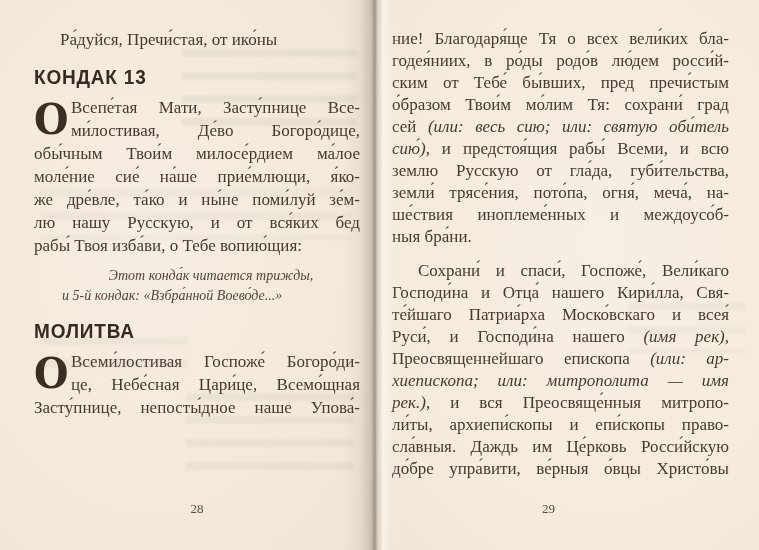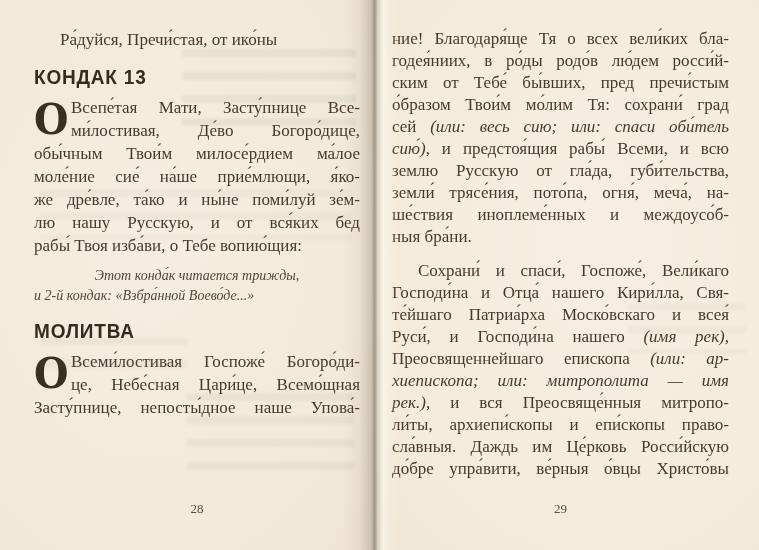--- a/index.html
+++ b/index.html
@@ -29,29 +29,29 @@
     transform:scaleY(1.08); transform-origin:left center;
   }
   .dropcap-para .ln:nth-of-type(1), .dropcap-para .ln:nth-of-type(2){padding-left:37px;}
   .dropcap{
     position:absolute; left:0; top:1px;
     font-family:"DejaVu Serif", serif; font-weight:bold;
     font-size:43px; line-height:44px; color:#3a2d22;
     transform:scaleX(.92); transform-origin:left top;
   }
   .note{font-size:14px; line-height:19.5px; font-style:italic; color:#52453a; margin:9px 0 4px 0;}
-  .note .ln{text-align:center; text-align-last:center;}
+  .note .ln{text-align:center; text-align-last:center;margin-left:28px;}
   .kondak-para{margin-bottom:2px;}
   .para-gap{height:12px;}
   .pagenum{
     position:absolute; bottom:33px; font-size:13px; color:#5a4c3f;
     text-align:center;
   }
   .page-left .pagenum{left:34px; width:326px;}
-  .page-right .pagenum{left:22px; width:337px;}
+  .page-right .pagenum{left:10px; width:337px;}
   .gutter{
     position:absolute; top:0; left:344px; width:56px; height:550px; pointer-events:none;
     background:linear-gradient(90deg,
       rgba(0,0,0,0) 0%,
       rgba(105,82,60,.07) 28%,
       rgba(80,62,45,.22) 48%,
       rgba(45,34,25,.42) 55%,
       rgba(120,95,70,.18) 60%,
       rgba(255,252,244,.55) 70%,
       rgba(255,252,244,.12) 82%,
@@ -82,21 +82,21 @@
           <div class="ln"><span>ми́лостивая, Де́во Богоро́дице,</span></div>
           <div class="ln"><span>обы́чным Твои́м милосе́рдием ма́лое</span></div>
           <div class="ln"><span>моле́ние сие́ на́ше прие́млющи, я́ко-</span></div>
           <div class="ln"><span>же дре́вле, та́ко и ны́не поми́луй зе́м-</span></div>
           <div class="ln"><span>лю нашу Русскую, и от вся́ких бед</span></div>
           <div class="ln"><span>рабы́ Твоя изба́ви, о Тебе вопию́щия:</span></div>
         </div>
 
       <div class="para note">
           <div class="ln"><em>Этот конда́к читается трижды,</em></div>
-          <div class="ln"><em>и 2-й кондак: «Взбра́нной Воево́де...»</em></div>
+          <div class="ln"><em>и 5-й кондак: «Взбра́нной Воево́де...»</em></div>
         </div>
 
       <div class="heading">МОЛИТВА</div>
 
       <div class="para dropcap-para cont">
         <span class="dropcap">О</span>
       <div class="ln"><span>Всеми́лостивая Госпоже́ Богоро́ди-</span></div>
           <div class="ln"><span>це, Небе́сная Цари́це, Всемо́щная</span></div>
           <div class="ln"><span>Засту́пнице, непосты́дное наше Упова́-</span></div>
         </div>
@@ -104,21 +104,21 @@
     <div class="pagenum">28</div>
   </div>
 
   <div class="page page-right">
     <div class="content">
       <div class="para">
           <div class="ln"><span>ние! Благодаря́ще Тя о всех вели́ких бла-</span></div>
           <div class="ln"><span>годея́ниих, в ро́ды родо́в лю́дем росси́й-</span></div>
           <div class="ln"><span>ским от Тебе́ бы́вших, пред пречи́стым</span></div>
           <div class="ln"><span>о́бразом Твои́м мо́лим Тя: сохрани́ град</span></div>
-          <div class="ln"><span>сей </span><em>(или: весь сию; или: спаси оби́тель</em></div>
+          <div class="ln"><span>сей </span><em>(или: весь сию; или: святую оби́тель</em></div>
           <div class="ln"><em>сию́)</em><span>, и предстоя́щия рабы́ Всеми, и всю</span></div>
           <div class="ln"><span>землю Русскую от гла́да, губи́тельства,</span></div>
           <div class="ln"><span>земли́ трясе́ния, пото́па, огня́, меча́, на-</span></div>
           <div class="ln"><span>ше́ствия иноплеме́нных и междоусо́б-</span></div>
           <div class="ln"><span>ныя бра́ни.</span></div>
         </div>
       <div class="para-gap"></div>
       <div class="para first-indent cont">
           <div class="ln"><span>Сохрани́ и спаси́, Госпоже́, Вели́каго</span></div>
           <div class="ln"><span>Господи́на и Отца́ нашего Кири́лла, Свя-</span></div>

